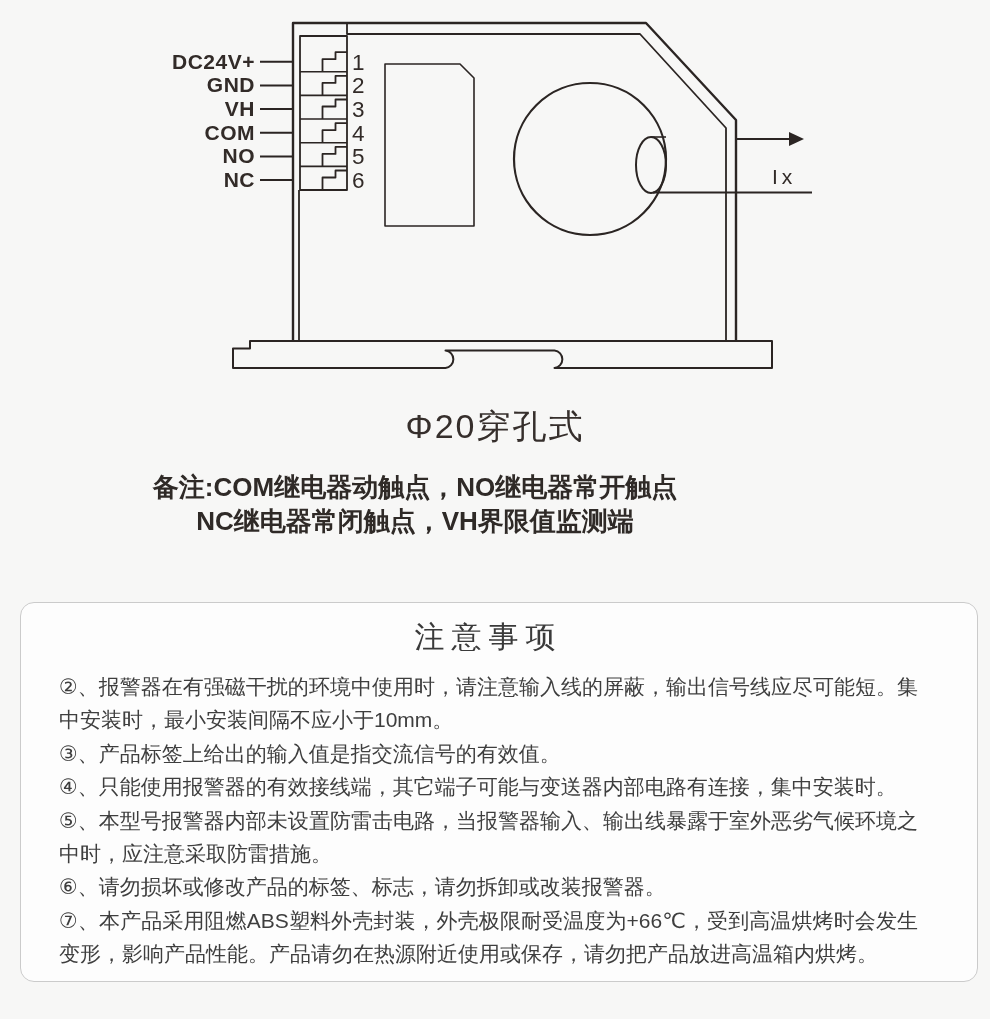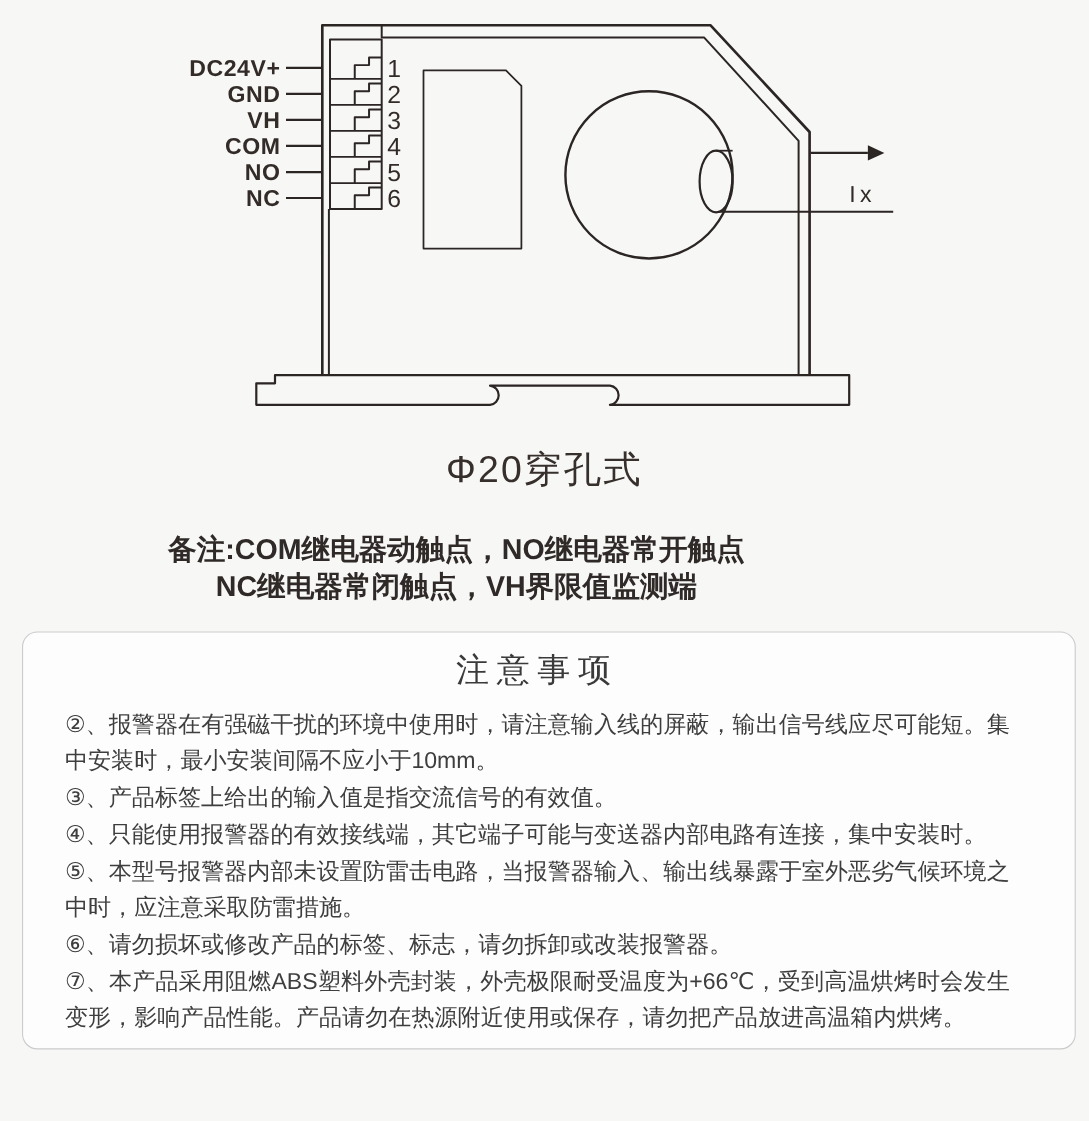--- a/index.html
+++ b/index.html
@@ -15,29 +15,29 @@
   .term-label{font-size:21px;font-weight:600;letter-spacing:.5px;}
   .term-num{font-size:22.5px;font-weight:500;}
   .ix-label{font-size:21px;font-weight:500;letter-spacing:4px;}
   .diagram-title{
     text-align:center;
     font-size:34px;font-weight:400;color:#362f2c;
     margin-top:12px;letter-spacing:2px;
   }
   .note-block{
     width:830px;
-    margin-top:32px;
+    margin-top:20px;
     text-align:center;
     font-size:26px;font-weight:700;
     line-height:34px;color:#2f2a27;
   }
   .notice-box{
     box-sizing:border-box;
     width:958px;
-    margin:24px 0 0 20px;
+    margin:64px 0 0 20px;
     background:#fdfdfd;
     border:1px solid #cbcbcb;
     border-radius:14px;
     padding:8px 59px 10px 38px;
   }
   .notice-title{
     text-align:center;
     font-size:30px;font-weight:400;color:#3a3a3a;
     letter-spacing:7px;
     margin:6px 0 12px 0;

